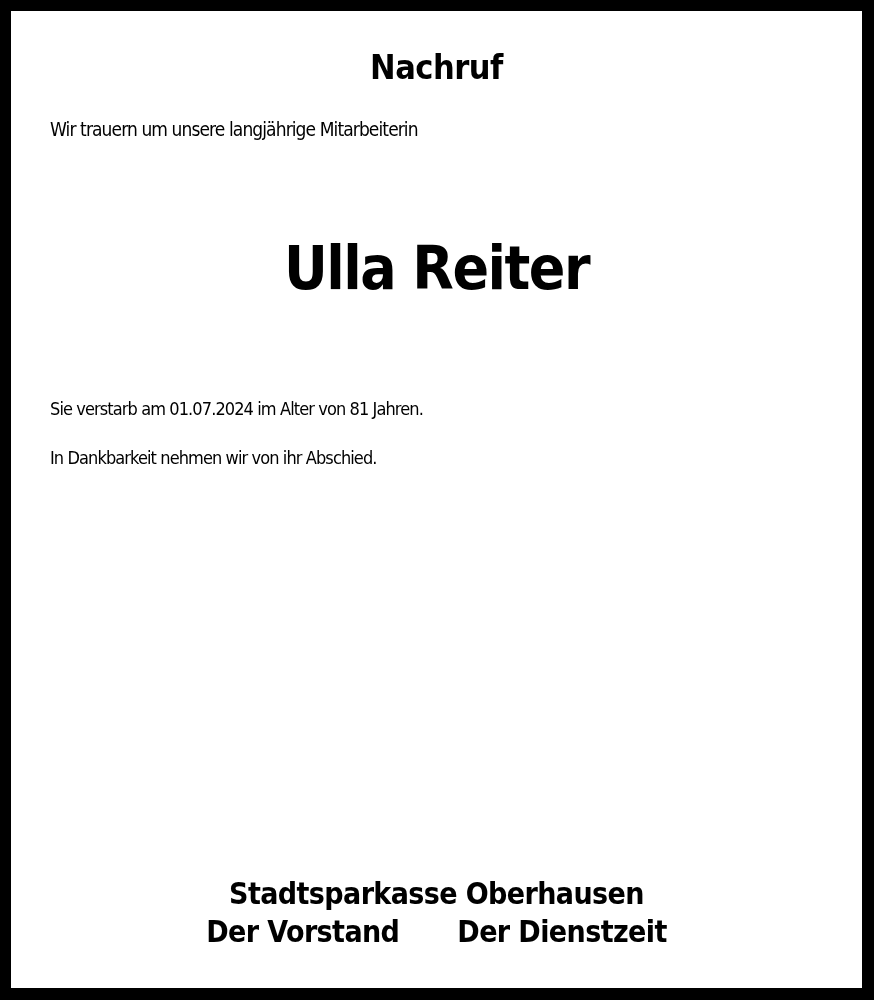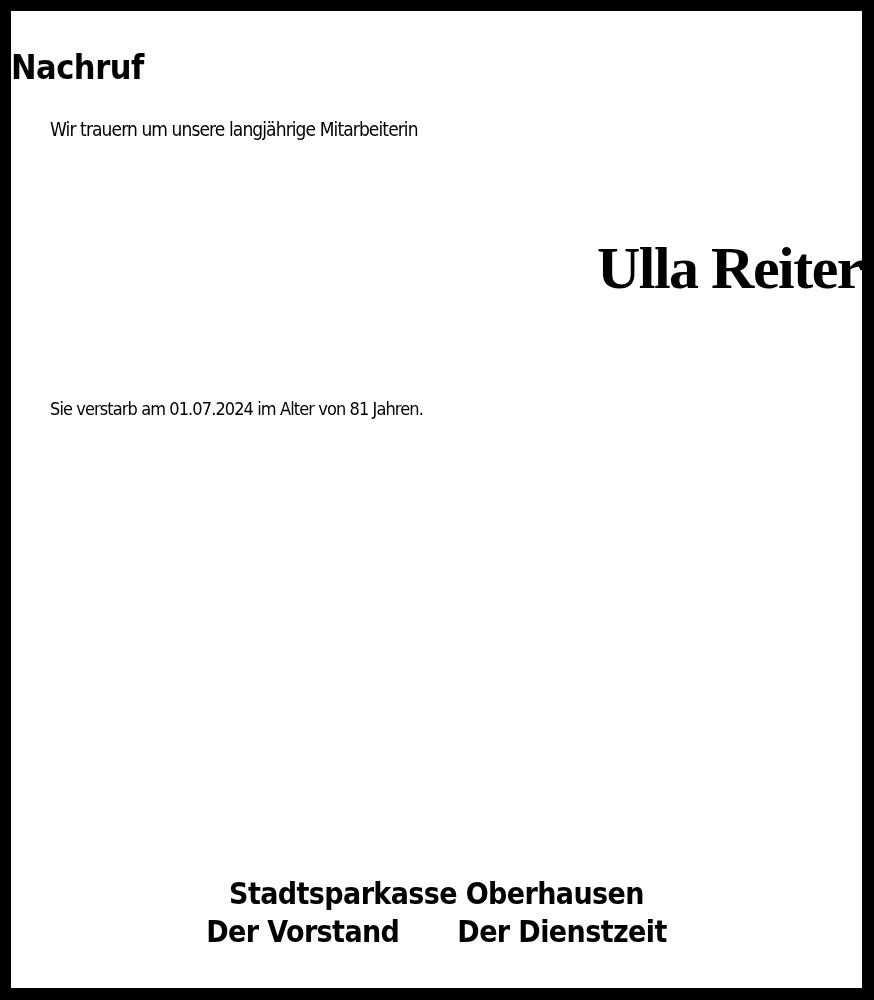--- a/index.html
+++ b/index.html
@@ -22,45 +22,45 @@
       background: #ffffff;
       box-sizing: border-box;
       font-family: "DejaVu Sans Condensed", "DejaVu Sans", "Liberation Sans", sans-serif;
       color: #000000;
     }
     .heading {
       position: absolute;
       left: 0;
       right: 0;
       top: 36px;
+      text-align: center;
       font-weight: bold;
       font-size: 34px;
       line-height: 40px;
       letter-spacing: -0.5px;
       font-stretch: condensed;
     }
     .intro {
       position: absolute;
       left: 39px;
       top: 100px;
       font-size: 19px;
       line-height: 36px;
       letter-spacing: -0.9px;
     }
     .name {
       position: absolute;
       left: 0;
       right: 0;
       top: 222px;
-      text-align: right;
+      text-align: center;
       font-weight: bold;
       font-size: 60px;
       line-height: 70px;
       letter-spacing: -1.5px;
-      font-family: Liberation Serif, serif;
     }
     .body-text {
       position: absolute;
       left: 39px;
       width: 775px;
       top: 380px;
       font-size: 18px;
       line-height: 36px;
       letter-spacing: -0.9px;
     }
@@ -91,20 +91,21 @@
 </head>
 <body>
 
 <div class="frame">
   <div class="heading">Nachruf</div>
   <div class="intro">Wir trauern um unsere langjährige Mitarbeiterin</div>
   <div class="name">Ulla Reiter</div>
 
   <div class="body-text">
     <p class="last-line-left">Sie verstarb am 01.07.2024 im Alter von 81 Jahren.</p>
+    <p class="last-line-left">In Dankbarkeit nehmen wir von ihr Abschied.</p>
   </div>
 
   <div class="sig">
     <div>Stadtsparkasse Oberhausen</div>
     <div class="sig-row">
       <span>Der Vorstand</span>
       <span>Der Dienstzeit</span>
     </div>
   </div>
 </div>

